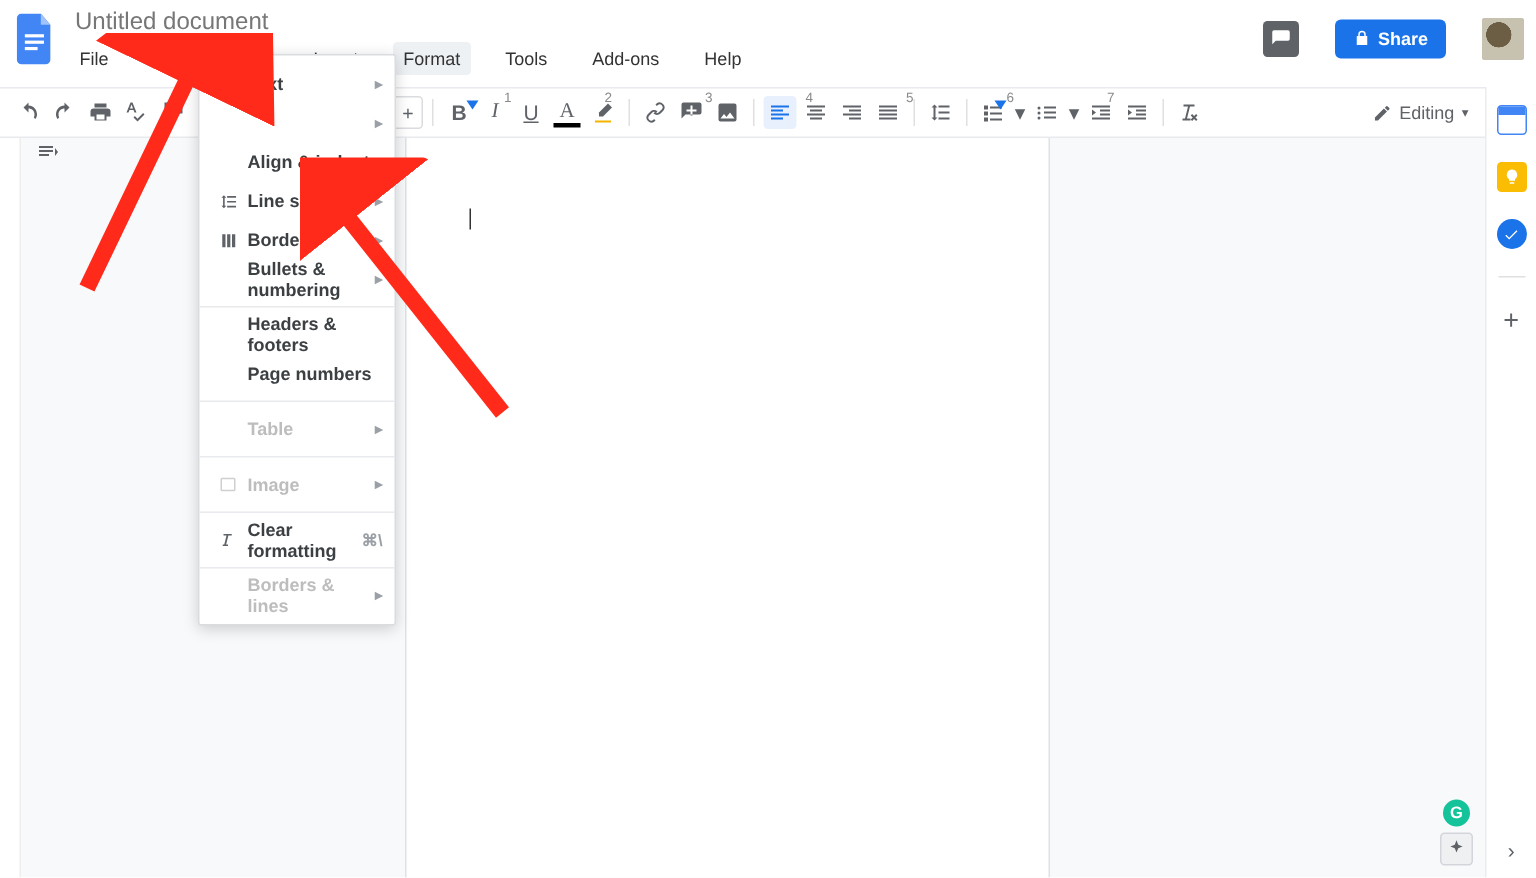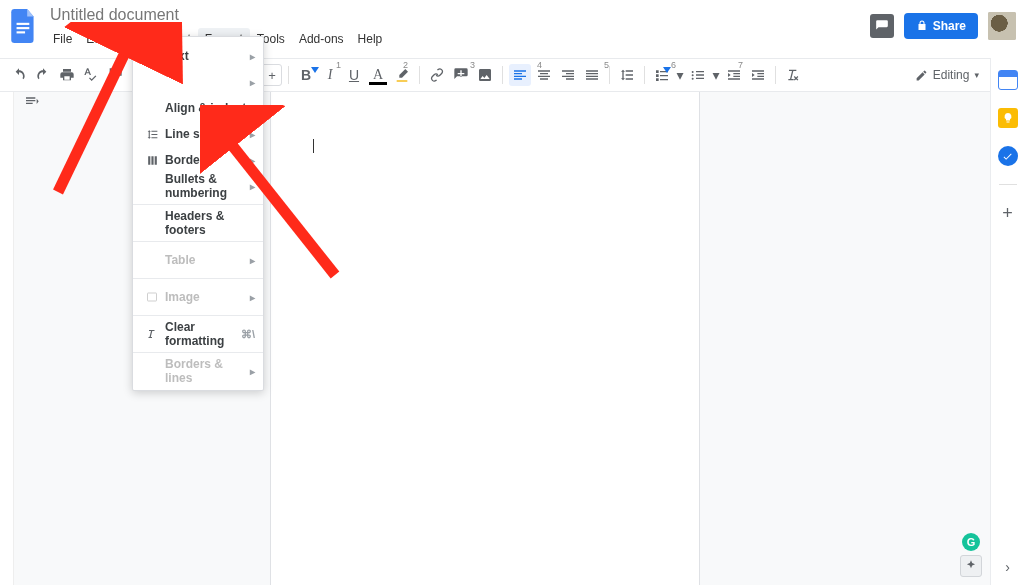--- a/index.html
+++ b/index.html
@@ -4,24 +4,24 @@
 <style>
 * { margin: 0; padding: 0; box-sizing: border-box; font-family: Arial, 'Helvetica Neue', sans-serif; }
 html, body { width: 1024px; height: 585px; background: #fff; overflow: hidden; position: relative; }
 
 
 .header { height: 58px; display: flex; align-items: flex-start; padding: 4px 8px 0 8px; border-bottom: 1px solid transparent; }
 .doc-icon { width: 32px; height: 40px; display: flex; align-items: center; justify-content: center; margin-right: 6px; margin-top: 2px; }
 .doc-icon svg { width: 26px; height: 34px; }
 .title-block { display: flex; flex-direction: column; }
 .doc-title { font-size: 16px; color: #777; padding: 2px 4px; }
-.menubar { display: flex; gap: 0; margin-top: 2px; }
+.menubar { display: flex; gap: 16px; margin-top: 2px; }
 .menu-item { font-size: 12px; color: #333; padding: 4px 7px; cursor: pointer; border-radius: 3px; }
 .menu-item.open { background: #eef1f4; }
-.header-right { margin-left: auto; display: flex; align-items: center; gap: 10px; margin-top: 8px; }
+.header-right { margin-left: auto; display: flex; align-items: center; gap: 24px; margin-top: 8px; }
 .comment-btn { width: 24px; height: 24px; background: #5f6368; border-radius: 3px; display:flex; align-items:center; justify-content:center; }
 .share-btn { background: #1a73e8; color: #fff; border-radius: 4px; padding: 6px 12px; font-size: 12px; font-weight: 600; display:flex; align-items:center; gap:5px; }
 .avatar { width: 28px; height: 28px; background: #bfb9a7; border-radius: 2px; position: relative; overflow:hidden; }
 .avatar::after { content:''; position:absolute; inset:0; background: radial-gradient(circle at 40% 40%, #6b5e45 35%, transparent 36%), #c7c1b0; }
 
 
 .toolbar { height: 34px; border-top: 1px solid #e8eaed; border-bottom: 1px solid #e8eaed; display:flex; align-items:center; padding: 0 8px; gap: 2px; background:#fff; }
 .tb { width: 22px; height: 22px; display:flex; align-items:center; justify-content:center; color:#5f6368; font-size: 14px; }
 .tb svg { width:16px; height:16px; }
 .sep { width:1px; height:18px; background:#e0e0e0; margin: 0 4px; }
@@ -334,20 +334,24 @@
     </div>
   <div class="dd-item">
       <span class="dd-icon"></span>
       <span class="dd-label">Bullets &amp; numbering</span>
       <span class="sub">▸</span>
     </div>
   <div class="dd-sep"></div>
   <div class="dd-item">
       <span class="dd-icon"></span>
       <span class="dd-label">Headers &amp; footers</span>
+    </div>
+  <div class="dd-item">
+      <span class="dd-icon"></span>
+      <span class="dd-label">Page numbers</span>
     </div>
   <div class="dd-sep"></div>
   <div class="dd-item disabled">
       <span class="dd-icon"></span>
       <span class="dd-label">Table</span>
       <span class="sub">▸</span>
     </div>
   <div class="dd-sep"></div>
   <div class="dd-item disabled">
       <span class="dd-icon">

